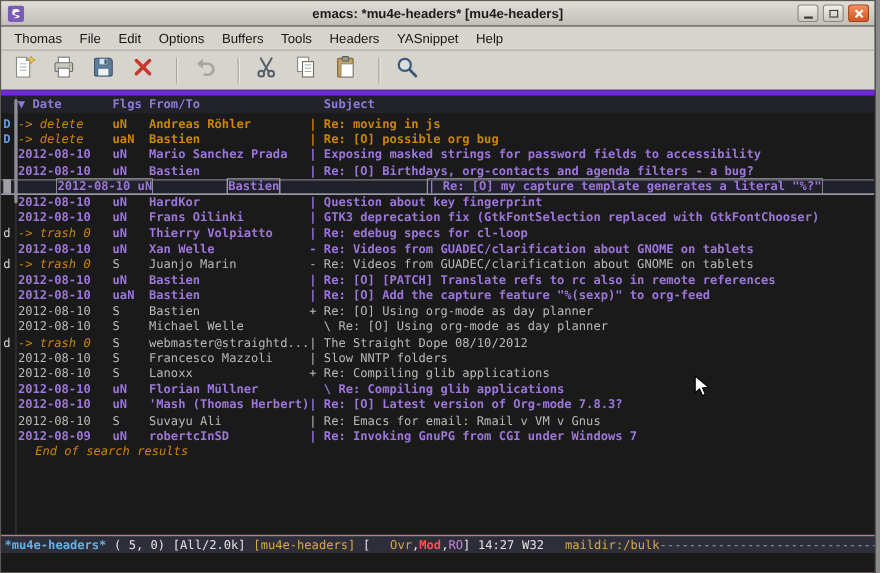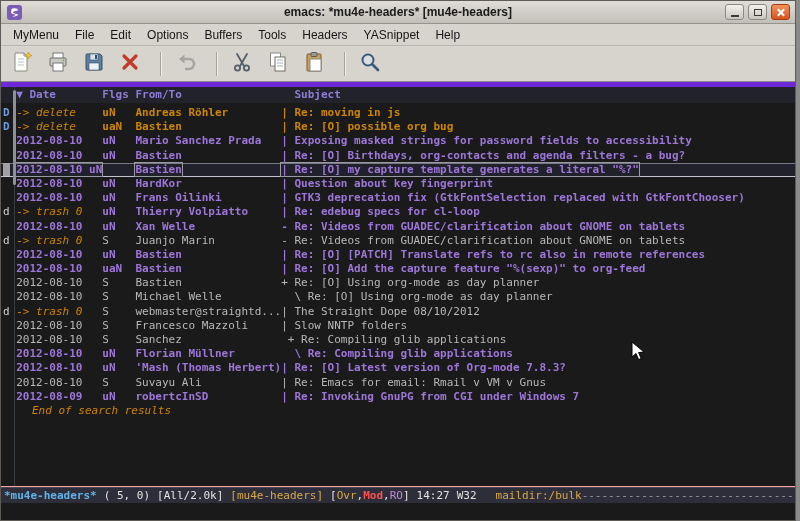--- a/index.html
+++ b/index.html
@@ -65,36 +65,36 @@
   }
   #rows { padding-top: 3px; }
   .row, .end-line { height: 14.2px; line-height: 14.2px; white-space: pre; padding-left: 2px; }
   .unread { color: var(--c-unread, #9d76d9); font-weight: bold; }
   .read   { color: var(--c-read, #b8b8b8); }
   .deleted{ color: var(--c-marked, #cd8500); font-weight: bold; }
   .action { color: var(--c-marked, #cd8500); font-style: italic; font-weight: normal; }
   .mD { color: var(--c-mark-delete, #6b9ae0); font-weight: bold; }
   .md { color: #d2d2d2; font-weight: normal; }
   .current { background: #21212b; box-shadow: inset 0 -1px 0 #c4c4ce, inset 0 1px 0 #787884; }
-  .current .boxed { box-shadow: 0 0 0 1px #9a9aa4; }
+  .current .boxed { box-shadow: 0 0 0 1px #9a9aa4; margin-left: 36px; }
   .cursor { background: #a0a0a6; color: #1a1a1a; }
   .end-line { color: var(--c-marked, #cd8500); font-style: italic; padding-left: 31px; }
   .sb-track { position: absolute; left: 13px; top: 0; bottom: 0; width: 1px; background: #3a3a42; }
   .sb-thumb { position: absolute; left: 12px; top: 3px; width: 3px; height: 95px; background: #8f8f99; border-radius: 2px; }
   
   .modeline {
     flex: none; height: 17px; background: var(--c-modeline-bg, #2e2e3a);
     border-top: 1px solid #fca5a5; box-shadow: inset 0 1px 0 #474755;
     font-family: "DejaVu Sans Mono", monospace; font-size: 11px; color: #e2e2e2;
     display: flex; align-items: center; padding-left: 3px; white-space: pre; overflow: hidden;
   }
   .gap { margin-right: 7px; }
   .ml-name { color: var(--c-buffer-name, #5fb3e8); font-weight: bold; }
   .ml-mode { color: var(--c-mode-name, #d9a843); }
-  .ml-ovr { color: var(--c-mode-name, #d9a843); }
+  .ml-ovr { color: var(--c-mode-name, #d9a843); margin-left: 18px; }
   .ml-mod { color: var(--c-modified, #ff5050); font-weight: bold; }
   .ml-ro  { color: #c586d6; }
   .ml-folder { color: var(--c-mode-name, #d9a843); font-weight: normal; margin-left: 12px; }
   .ml-dash { color: #9a9aa5; }
   
   .echo { flex: none; height: 17px; background: var(--c-background, #1a1a1a); }
   
   .mouse { position: absolute; left: 630px; top: 340px; z-index: 50; }
 </style>
 </head>
@@ -117,21 +117,21 @@
       <div class="win-btn">
           <div class="glyph-max"></div>
         </div>
       <div class="win-btn close">
           <div class="glyph-close"></div>
         </div>
     </div>
   </div>
 
   <div class="menubar" id="menubar">
-      <div class="menu-item">MyMenu</div>
+      <div class="menu-item">Thomas</div>
       <div class="menu-item">File</div>
       <div class="menu-item">Edit</div>
       <div class="menu-item">Options</div>
       <div class="menu-item">Buffers</div>
       <div class="menu-item">Tools</div>
       <div class="menu-item">Headers</div>
       <div class="menu-item">YASnippet</div>
       <div class="menu-item">Help</div>
     </div>
 
@@ -215,21 +215,21 @@
         <div class="row unread"><span class="mark ">  </span><span class="date">2012-08-10   </span><span class="flags">uN   </span><span class="from">Frans Oilinki         </span><span class="subject">| GTK3 deprecation fix (GtkFontSelection replaced with GtkFontChooser)</span></div>
         <div class="row unread"><span class="mark md">d </span><span class="date action">-&gt; trash 0   </span><span class="flags">uN   </span><span class="from">Thierry Volpiatto     </span><span class="subject">| Re: edebug specs for cl-loop</span></div>
         <div class="row unread"><span class="mark ">  </span><span class="date">2012-08-10   </span><span class="flags">uN   </span><span class="from">Xan Welle             </span><span class="subject">- Re: Videos from GUADEC/clarification about GNOME on tablets</span></div>
         <div class="row read"><span class="mark md">d </span><span class="date action">-&gt; trash 0   </span><span class="flags">S    </span><span class="from">Juanjo Marin          </span><span class="subject">- Re: Videos from GUADEC/clarification about GNOME on tablets</span></div>
         <div class="row unread"><span class="mark ">  </span><span class="date">2012-08-10   </span><span class="flags">uN   </span><span class="from">Bastien               </span><span class="subject">| Re: [O] [PATCH] Translate refs to rc also in remote references</span></div>
         <div class="row unread"><span class="mark ">  </span><span class="date">2012-08-10   </span><span class="flags">uaN  </span><span class="from">Bastien               </span><span class="subject">| Re: [O] Add the capture feature "%(sexp)" to org-feed</span></div>
         <div class="row read"><span class="mark ">  </span><span class="date">2012-08-10   </span><span class="flags">S    </span><span class="from">Bastien               </span><span class="subject">+ Re: [O] Using org-mode as day planner</span></div>
         <div class="row read"><span class="mark ">  </span><span class="date">2012-08-10   </span><span class="flags">S    </span><span class="from">Michael Welle         </span><span class="subject">  \ Re: [O] Using org-mode as day planner</span></div>
         <div class="row read"><span class="mark md">d </span><span class="date action">-&gt; trash 0   </span><span class="flags">S    </span><span class="from">webmaster@straightd...</span><span class="subject">| The Straight Dope 08/10/2012</span></div>
         <div class="row read"><span class="mark ">  </span><span class="date">2012-08-10   </span><span class="flags">S    </span><span class="from">Francesco Mazzoli     </span><span class="subject">| Slow NNTP folders</span></div>
-        <div class="row read"><span class="mark ">  </span><span class="date">2012-08-10   </span><span class="flags">S    </span><span class="from">Sanchez                </span><span class="subject">+ Re: Compiling glib applications</span></div>
+        <div class="row read"><span class="mark ">  </span><span class="date">2012-08-10   </span><span class="flags">S    </span><span class="from">Lanoxx                </span><span class="subject">+ Re: Compiling glib applications</span></div>
         <div class="row unread"><span class="mark ">  </span><span class="date">2012-08-10   </span><span class="flags">uN   </span><span class="from">Florian Müllner       </span><span class="subject">  \ Re: Compiling glib applications</span></div>
         <div class="row unread"><span class="mark ">  </span><span class="date">2012-08-10   </span><span class="flags">uN   </span><span class="from">'Mash (Thomas Herbert)</span><span class="subject">| Re: [O] Latest version of Org-mode 7.8.3?</span></div>
         <div class="row read"><span class="mark ">  </span><span class="date">2012-08-10   </span><span class="flags">S    </span><span class="from">Suvayu Ali            </span><span class="subject">| Re: Emacs for email: Rmail v VM v Gnus</span></div>
         <div class="row unread"><span class="mark ">  </span><span class="date">2012-08-09   </span><span class="flags">uN   </span><span class="from">robertcInSD           </span><span class="subject">| Re: Invoking GnuPG from CGI under Windows 7</span></div>
       </div>
     <div class="end-line">End of search results</div>
     <div class="sb-track"></div>
     <div class="sb-thumb"></div>
   </div>
 

